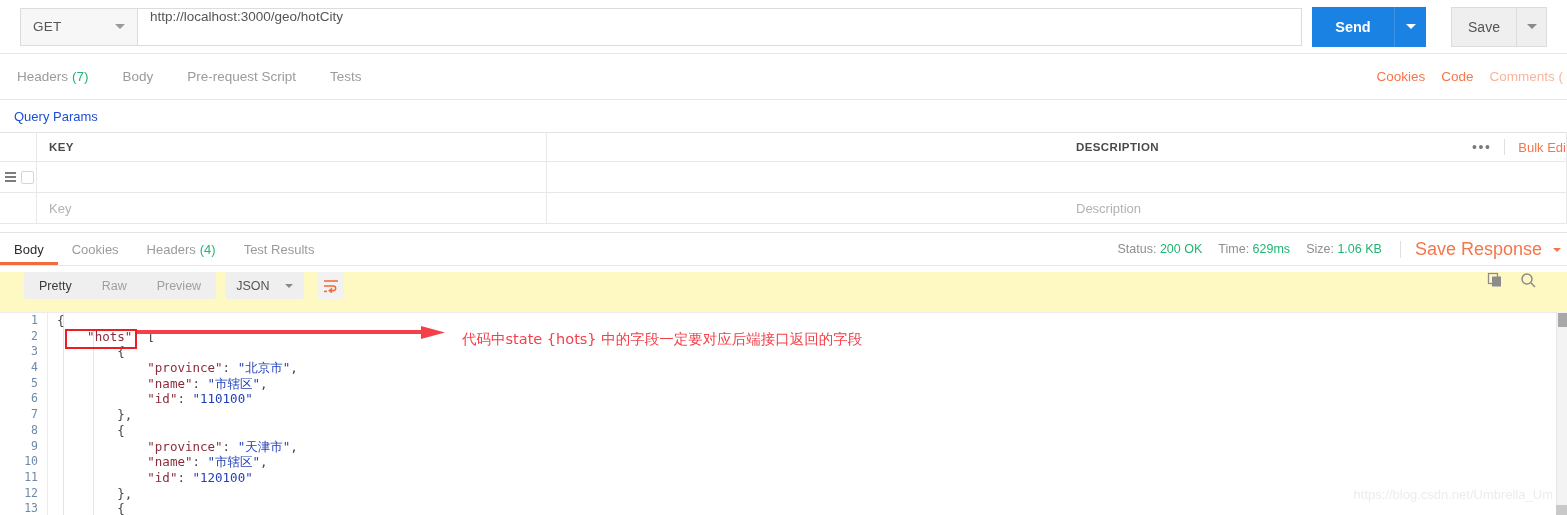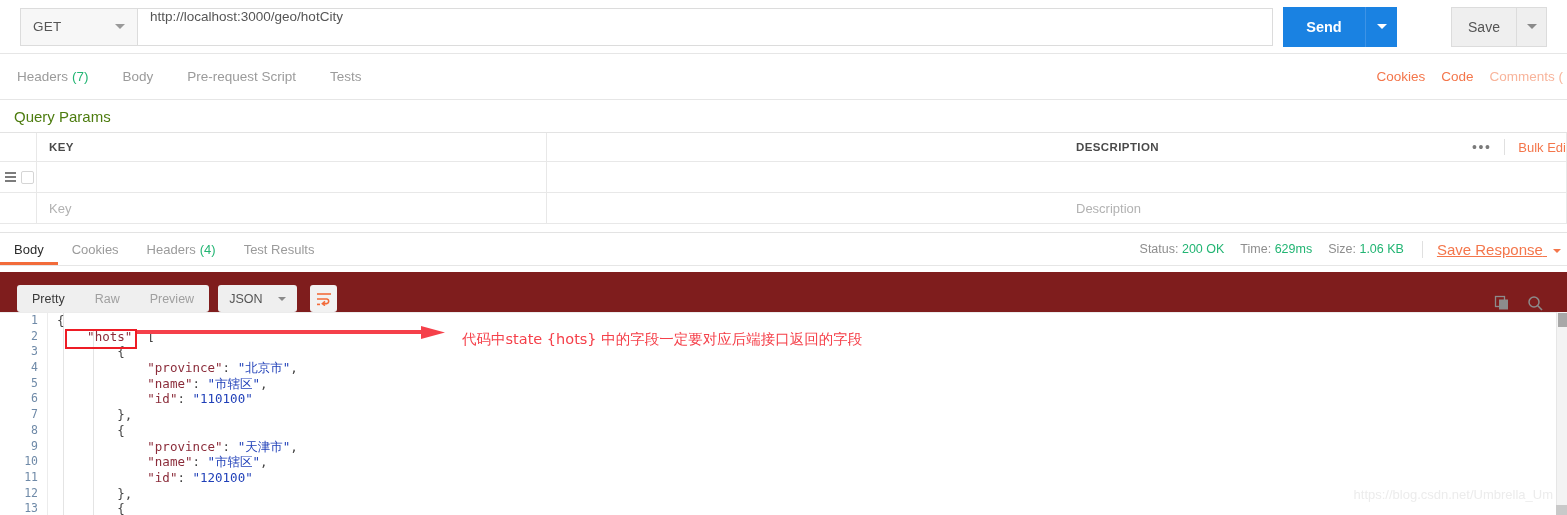--- a/index.html
+++ b/index.html
@@ -46,21 +46,21 @@
     flex: 1;
     border: 1px solid #dcdcdc;
     border-left: none;
     background: #ffffff;
     display: flex; align-items: flex-start;
     padding: 0 12px;
     margin-right: 10px;
   }
   .url-text { font-size: 13.5px; color: #555; }
 
-  .send-group { display: flex; flex: none; margin-right: 6px; }
+  .send-group { display: flex; flex: none; margin-right: 25px; }
   .send-btn {
     background: #1a82e2;
     color: #ffffff;
     font-size: 14.5px;
     font-weight: bold;
     width: 82px; height: 40px;
     display: flex; align-items: center; justify-content: center;
     cursor: pointer;
     border: none;
     font-family: "Liberation Sans", sans-serif;
@@ -82,21 +82,20 @@
   .save-group { display: flex; flex: none; }
   .save-btn {
     background: #efefef;
     border: 1px solid #dcdcdc;
     color: #555;
     font-size: 14px;
     width: 66px; height: 40px;
     display: flex; align-items: center; justify-content: center;
     cursor: pointer;
     font-family: "Liberation Sans", sans-serif;
-    margin-left: 48px;
   }
   .save-caret {
     background: #efefef;
     border: 1px solid #dcdcdc;
     border-left: none;
     width: 30px; height: 40px;
     display: flex; align-items: center; justify-content: center;
     cursor: pointer;
   }
   .save-caret i {
@@ -157,21 +156,21 @@
 
   
   .qp-title-row {
     position: absolute;
     left: 0; top: 100px;
     width: 1567px; height: 32px;
     display: flex; align-items: center;
     padding-left: 14px;
     background: #ffffff;
   }
-  .qp-title { font-size: 15px; color: #4d7c0f; }
+  .qp-title { font-size: 13px; color: #1d4ed8; }
 
   .qp-table {
     position: absolute;
     left: 0; top: 132px;
     width: 1567px;
     border-top: 1px solid #e3e3e3;
   }
   .qp-row { display: flex; height: 31px; border-bottom: 1px solid #e8e8e8; }
   .qp-row.header { height: 29px; background: #ffffff; }
   .qp-cell {
@@ -233,39 +232,39 @@
   }
   .status-area {
     display: flex; align-items: center;
     margin-left: auto;
     padding-right: 6px;
     font-size: 12.5px;
   }
   .stat { margin-left: 16px; color: #8e8e8e; }
   .stat b { color: #22b573; font-weight: normal; }
   .sep-v { width: 1px; height: 17px; background: #e0e0e0; margin: 0 14px 0 18px; }
-  .save-resp { color: #f4764b; font-size: 15px; cursor: pointer; text-decoration: underline; }
+  .save-resp { color: #f4764b; font-size: 18px; cursor: pointer; }
   .save-resp i {
     display: inline-block;
     width: 0; height: 0;
     border-left: 4px solid transparent;
     border-right: 4px solid transparent;
     border-top: 4px solid #f4764b;
     margin-left: 6px;
     vertical-align: middle;
   }
 
   
   .body-tools {
     position: absolute;
     left: 0; top: 272px;
     width: 1567px; height: 40px;
-    display: flex; align-items: flex-end;
-    padding: 0 17px;
-    background: #7f1d1d;
+    display: flex; align-items: flex-start;
+    padding: 0 24px;
+    background: #fef9c3;
   }
   .seg {
     display: flex;
     background: #efefef;
     border-radius: 3px;
     height: 27px;
     overflow: hidden;
   }
   .seg div {
     display: flex; align-items: center;

